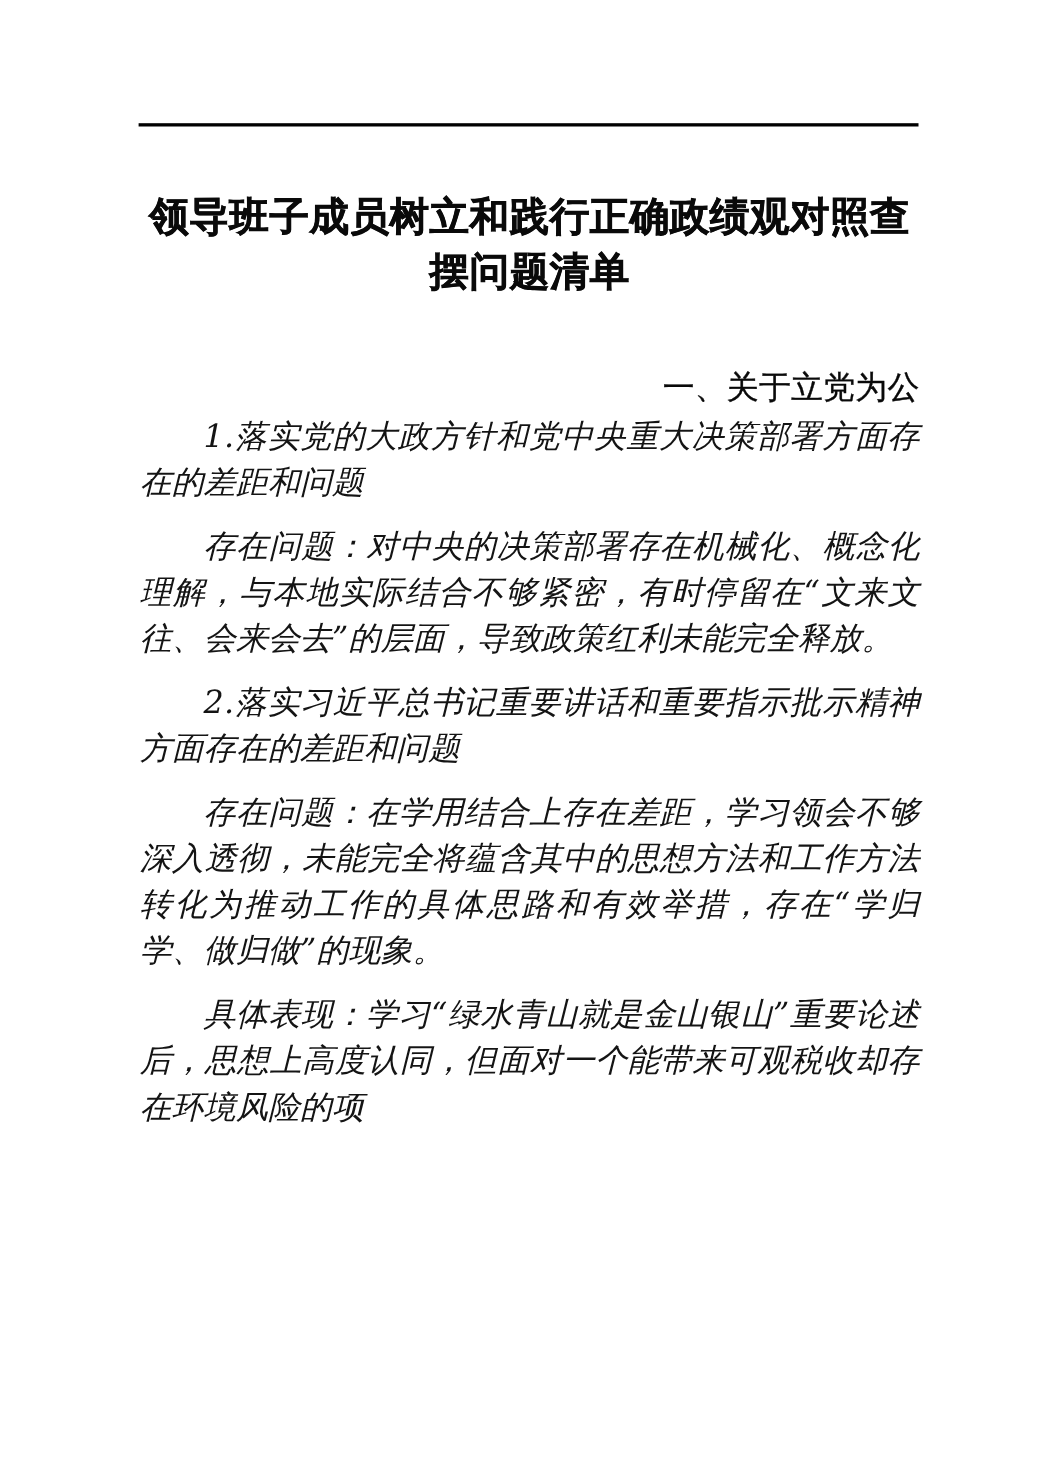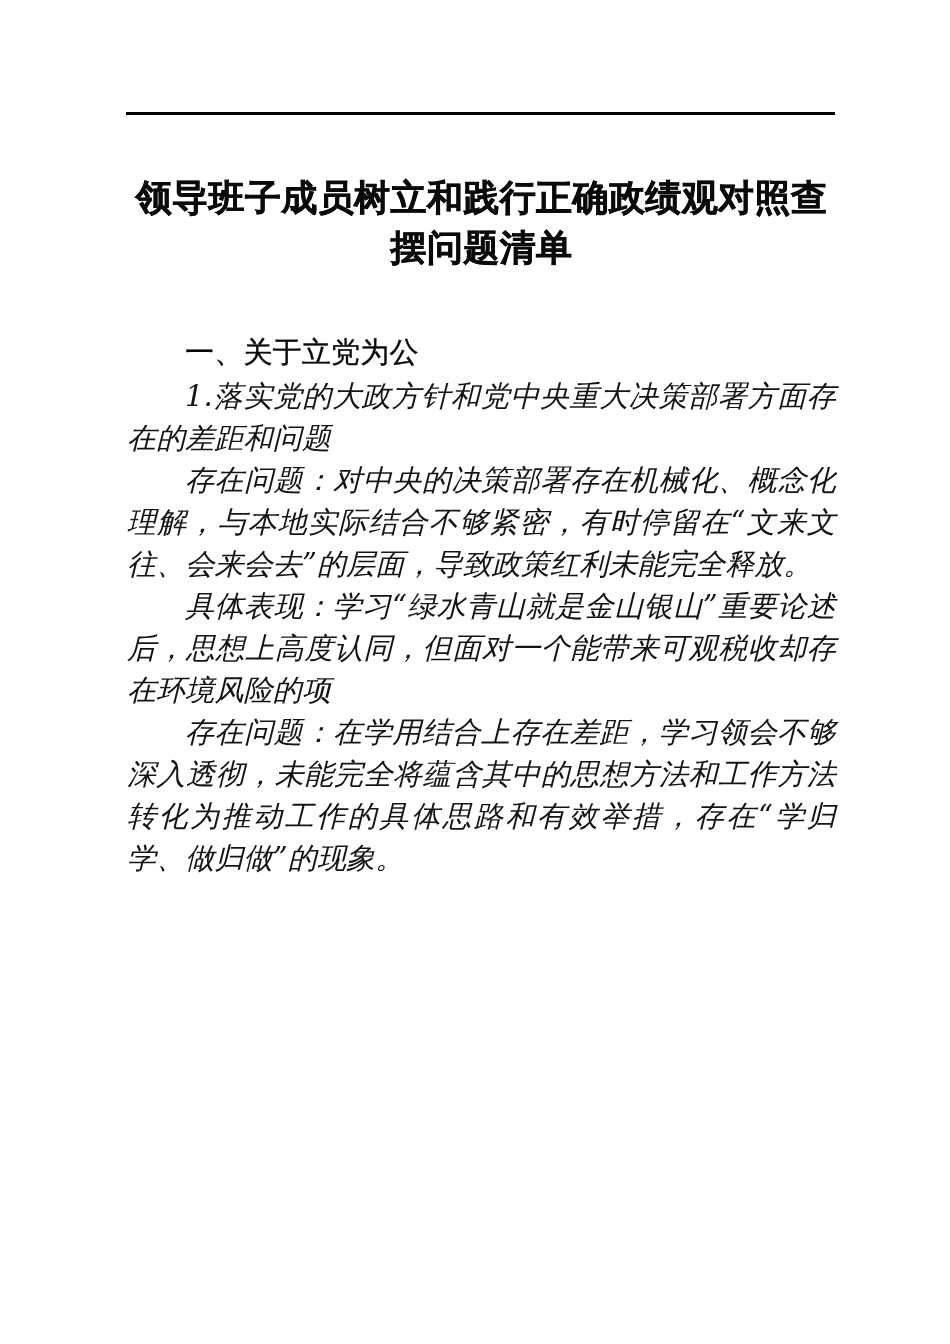--- a/index.html
+++ b/index.html
@@ -62,40 +62,41 @@
   .section-heading {
     font-family: "DejaVu Sans", sans-serif;
     font-weight: normal;
     font-size: 29px;
     line-height: 42px;
     margin: 58px 0 0 0;
     padding: 0;
     text-indent: 58px;
     letter-spacing: 0.2px;
     color: #090909;
+    text-align: right;
     -webkit-text-stroke: 0.35px #090909;
   }
 
   
   .para {
     font-family: "DejaVu Serif", serif;
     font-size: 29px;
     line-height: 42px;
     margin: 0;
     padding: 0;
     text-indent: 58px;
     text-align: justify;
     text-justify: inter-ideograph;
     letter-spacing: 0.15px;
     color: #141414;
     font-style: italic;
   }
 
   .para + .para {
-    margin-top: 0;
+    margin-top: 16px;
   }
 
   .section-heading + .para {
     margin-top: 2px;
   }
 </style>
 </head>
 <body>
 
 <div class="page">
@@ -108,20 +109,21 @@
 
     <h1 class="doc-title">领导班子成员树立和践行正确政绩观对照查摆问题清单</h1>
 
     <h2 class="section-heading">一、关于立党为公</h2>
 
     <p class="para">1.落实党的大政方针和党中央重大决策部署方面存在的差距和问题</p>
 
     <p class="para">存在问题：对中央的决策部署存在机械化、概念化理解，与本地实际结合不够紧密，有时停留在“文来文往、会来会去”的层面，导致政策红利未能完全释放。</p>
 
 
+    <p class="para">2.落实习近平总书记重要讲话和重要指示批示精神方面存在的差距和问题</p>
+
+    <p class="para">存在问题：在学用结合上存在差距，学习领会不够深入透彻，未能完全将蕴含其中的思想方法和工作方法转化为推动工作的具体思路和有效举措，存在“学归学、做归做”的现象。</p>
 
     <p class="para">具体表现：学习“绿水青山就是金山银山”重要论述后，思想上高度认同，但面对一个能带来可观税收却存在环境风险的项</p>
-
-    <p class="para">存在问题：在学用结合上存在差距，学习领会不够深入透彻，未能完全将蕴含其中的思想方法和工作方法转化为推动工作的具体思路和有效举措，存在“学归学、做归做”的现象。</p>
 
   </div>
 
 </div>
 
 </body></html>

